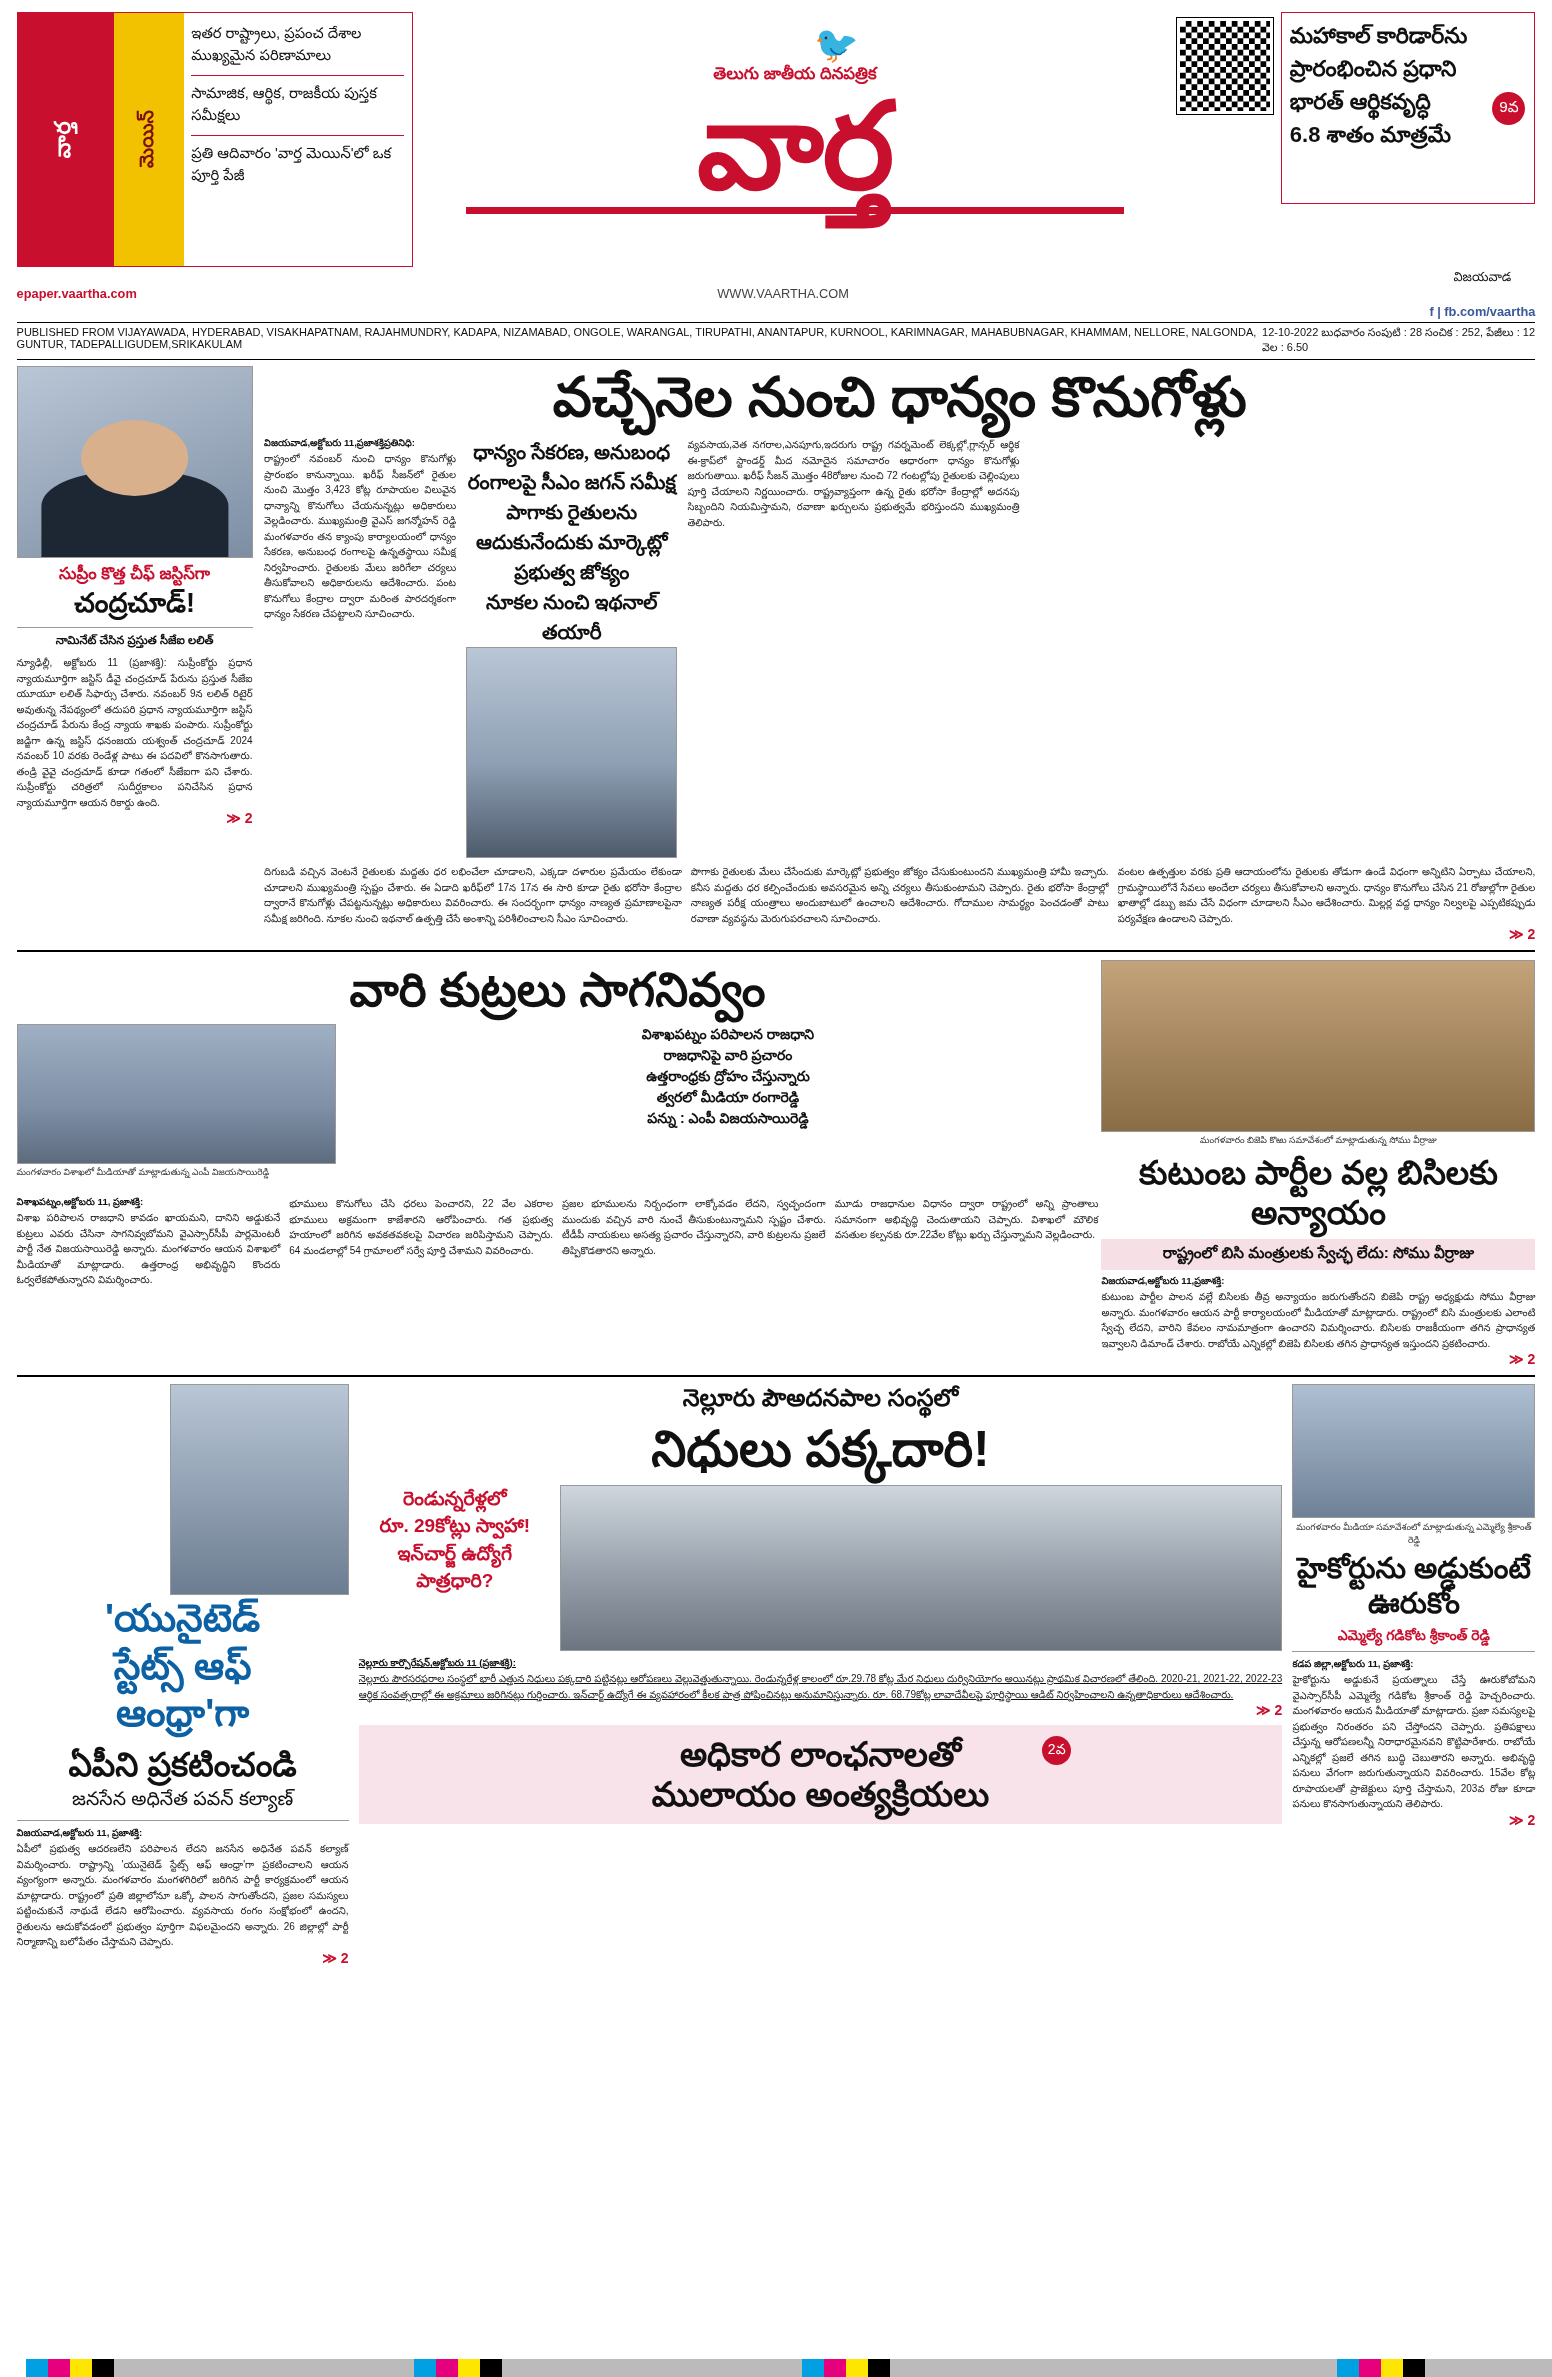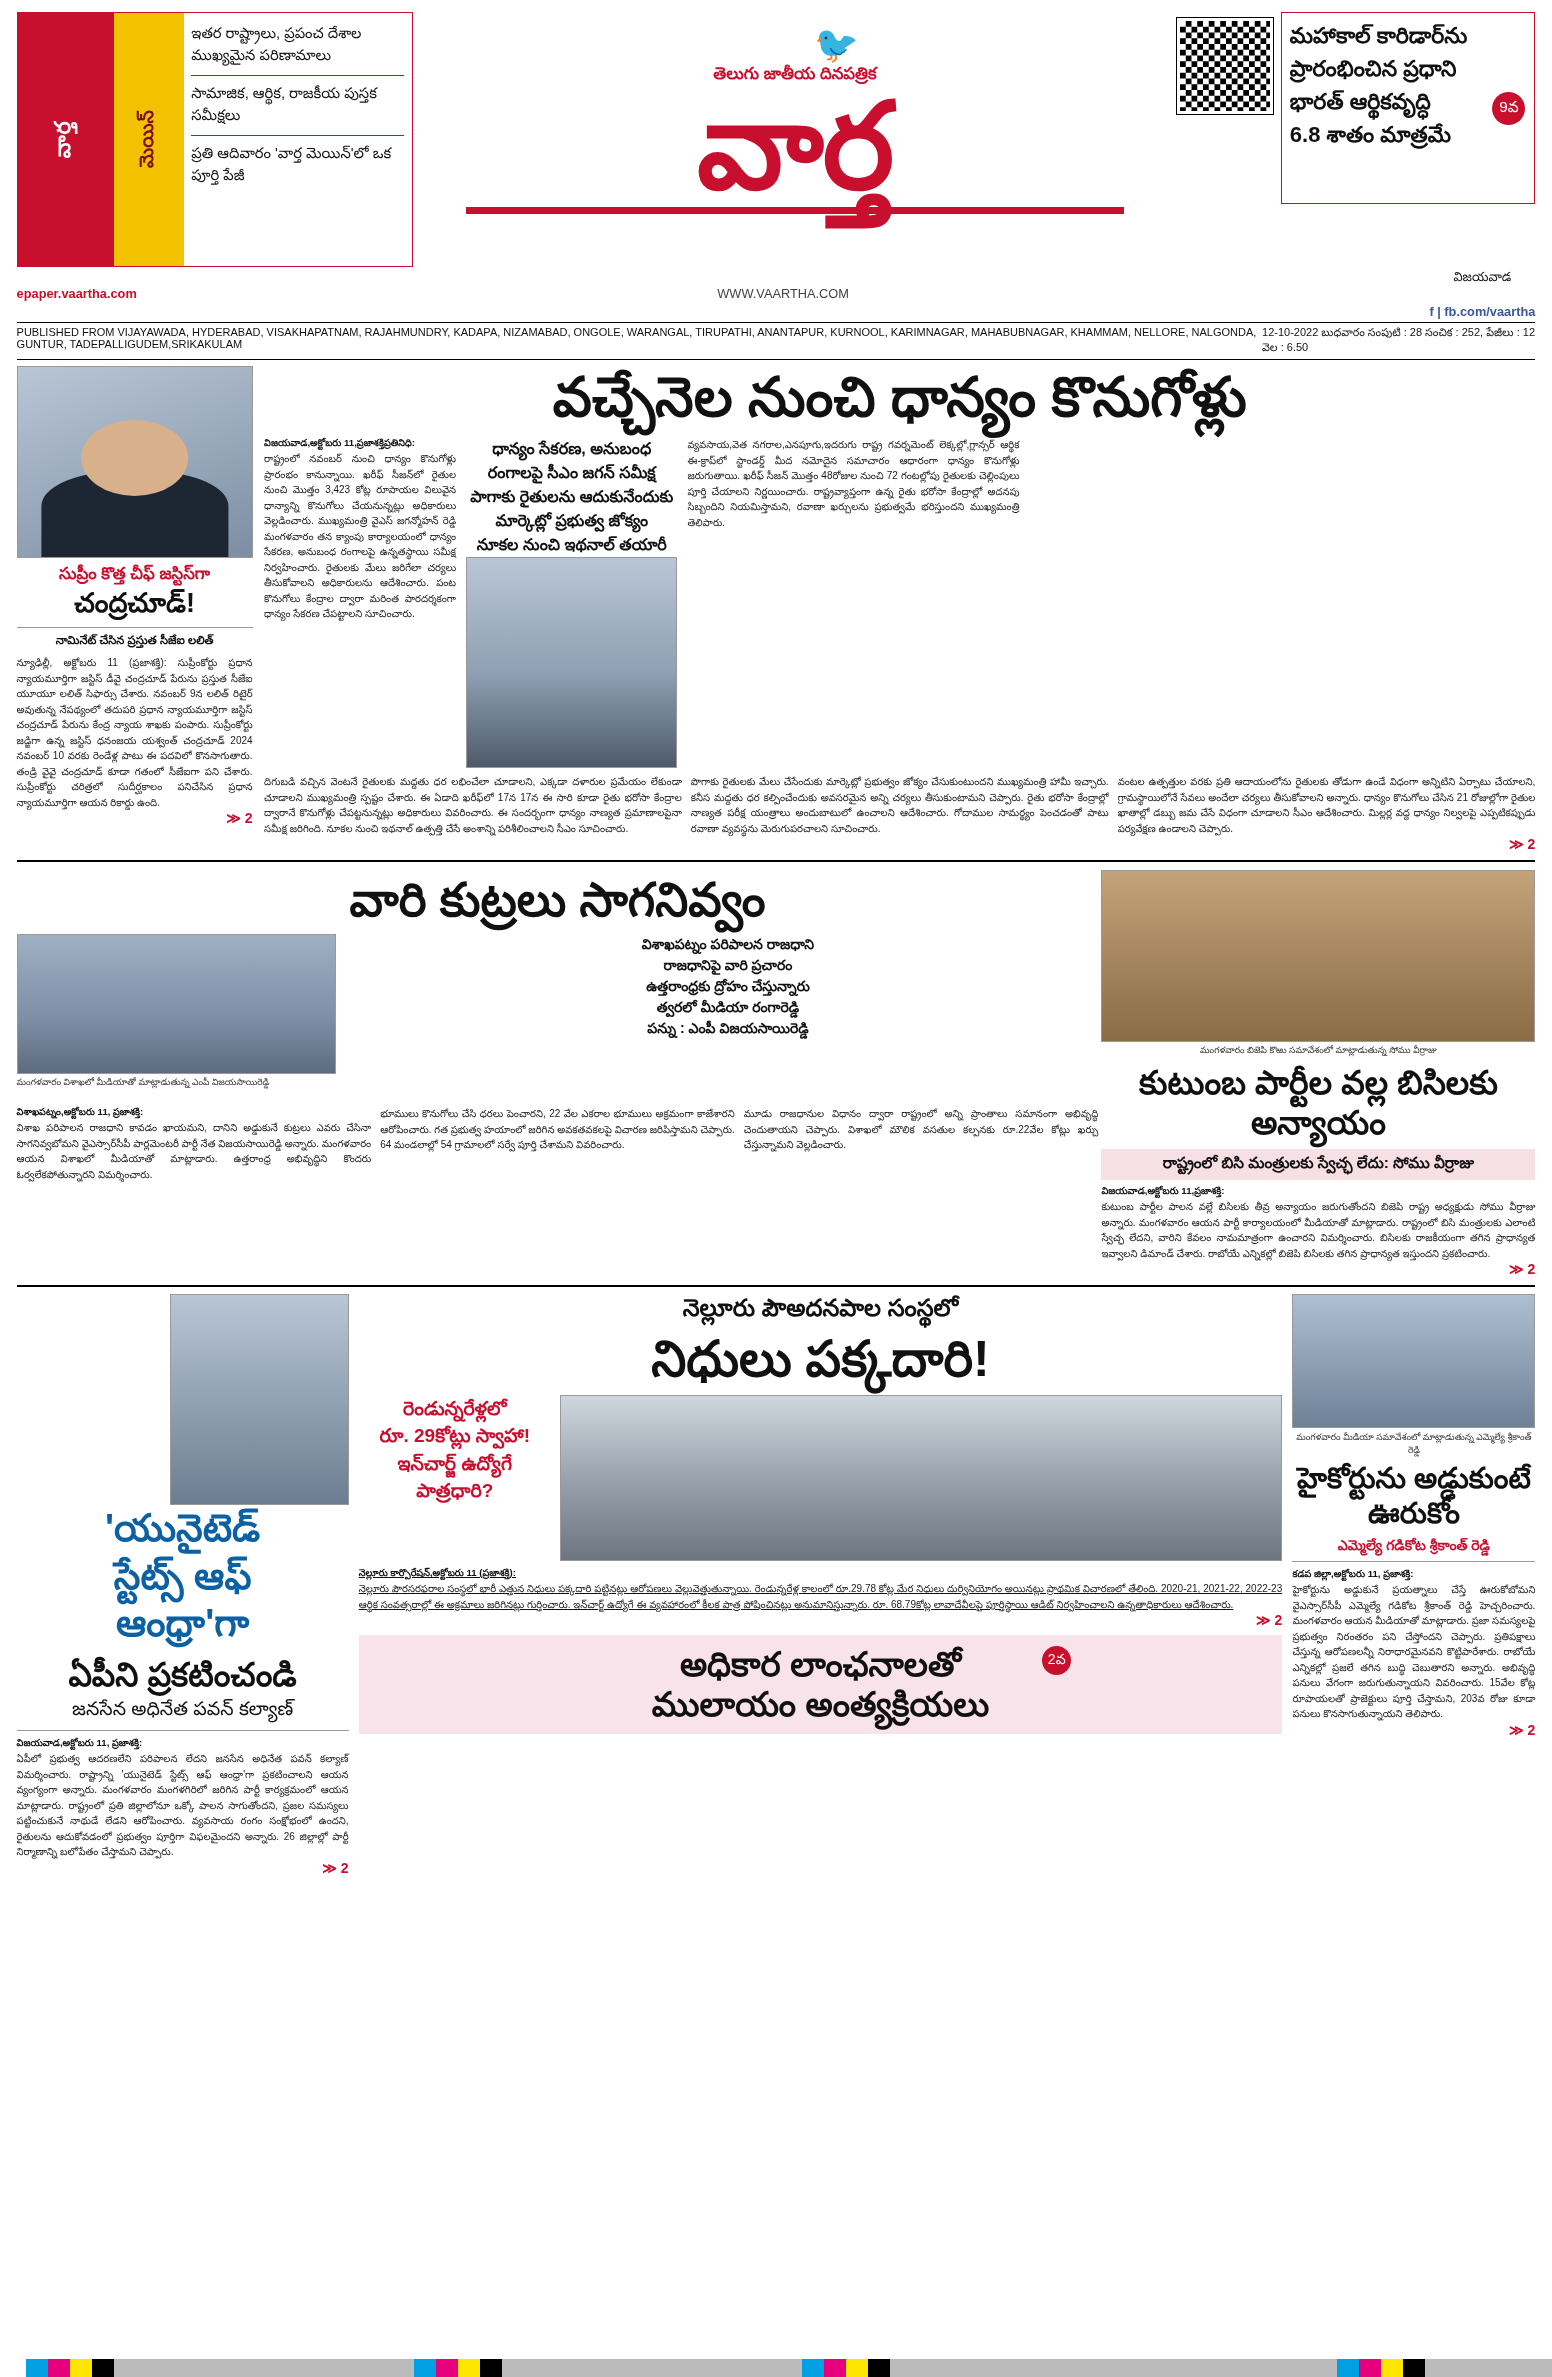--- a/index.html
+++ b/index.html
@@ -77,21 +77,21 @@
     content:""; position:absolute; left:50%; bottom:0; transform:translateX(-50%);
     width:80%; height:45%; border-radius:40% 40% 0 0; background:#1d2733;
   }
   .lead-left .photo{ width:100%; height:192px; border:0.6px solid #999;}
   .cap-red{ color:#c8102e; font-size:16.6px; font-weight:bold; text-align:center; margin-top:5.1px; line-height:1.35;}
   .cap-black{ font-size:27px; font-weight:bold; text-align:center; line-height:1.25; margin:1.3px 0 5.1px;}
   .lead-mid { flex:1; }
   .headline-main{ font-size:55px; font-weight:bold; text-align:center; line-height:1.15; margin:0 0 7.7px;}
   .lead-grid{ display:flex; gap:10.2px;}
   .lead-c1{ width:192px;}
-  .lead-sub{ width:211px; font-size:16px; line-height:1.5; text-align:center; color:#111; font-weight:bold;}
+  .lead-sub{ width:211px; font-size:20px; line-height:1.5; text-align:center; color:#111; font-weight:bold;font-family:Liberation Serif, serif;}
   .lead-photo2{ width:211px; height:211px; border:0.6px solid #999;}
   .lead-right{ width:332px; }
 
   .four-col{ display:flex; gap:9px; margin-top:6.4px;}
   .four-col > div{ flex:1; }
 
   
   .sec2 { display:flex; gap:3px; margin-top:3.8px; }
   .sec2-left { flex:1; }
   .sec2-head { font-size:47px; font-weight:bold; text-align:center; line-height:1.15; margin:3.8px 0 6.4px;}
@@ -248,20 +248,21 @@
 త్వరలో మీడియా రంగారెడ్డి
 పన్ను : ఎంపీ విజయసాయిరెడ్డి</div>
         </div>
       </div>
       <div class="four-col" style="margin-top:17px;">
         <div>
           <div style="font-size:9.6px;font-weight:bold;">విశాఖపట్నం,అక్టోబరు 11, ప్రజాశక్తి:</div>
           <div class="col-text">విశాఖ పరిపాలన రాజధాని కావడం ఖాయమని, దానిని అడ్డుకునే కుట్రలు ఎవరు చేసినా సాగనివ్వబోమని వైఎస్సార్‌సీపీ పార్లమెంటరీ పార్టీ నేత విజయసాయిరెడ్డి అన్నారు. మంగళవారం ఆయన విశాఖలో మీడియాతో మాట్లాడారు. ఉత్తరాంధ్ర అభివృద్ధిని కొందరు ఓర్వలేకపోతున్నారని విమర్శించారు.</div>
         </div>
         <div class="col-text">భూములు కొనుగోలు చేసి ధరలు పెంచారని, 22 వేల ఎకరాల భూములు అక్రమంగా కాజేశారని ఆరోపించారు. గత ప్రభుత్వ హయాంలో జరిగిన అవకతవకలపై విచారణ జరిపిస్తామని చెప్పారు. 64 మండలాల్లో 54 గ్రామాలలో సర్వే పూర్తి చేశామని వివరించారు.</div>
+        <div class="col-text">ప్రజల భూములను నిర్బంధంగా లాక్కోవడం లేదని, స్వచ్ఛందంగా ముందుకు వచ్చిన వారి నుంచే తీసుకుంటున్నామని స్పష్టం చేశారు. టీడీపీ నాయకులు అసత్య ప్రచారం చేస్తున్నారని, వారి కుట్రలను ప్రజలే తిప్పికొడతారని అన్నారు.</div>
         <div class="col-text">మూడు రాజధానుల విధానం ద్వారా రాష్ట్రంలో అన్ని ప్రాంతాలు సమానంగా అభివృద్ధి చెందుతాయని చెప్పారు. విశాఖలో మౌలిక వసతుల కల్పనకు రూ.22వేల కోట్లు ఖర్చు చేస్తున్నామని వెల్లడించారు.</div>
       </div>
     </div>
 
     <div class="sec2-right">
       <div class="photo"></div>
       <div class="photo-cap" style="text-align:center;">మంగళవారం బిజెపి కొఱు సమావేశంలో మాట్లాడుతున్న సోము వీర్రాజు</div>
       <div class="sec2-head2">కుటుంబ పార్టీల వల్ల బిసిలకు అన్యాయం</div>
       <div class="pink-band">రాష్ట్రంలో బిసి మంత్రులకు స్వేచ్ఛ లేదు: సోము వీర్రాజు</div>
       <div style="display:flex;gap:9px;margin-top:5.1px;">

